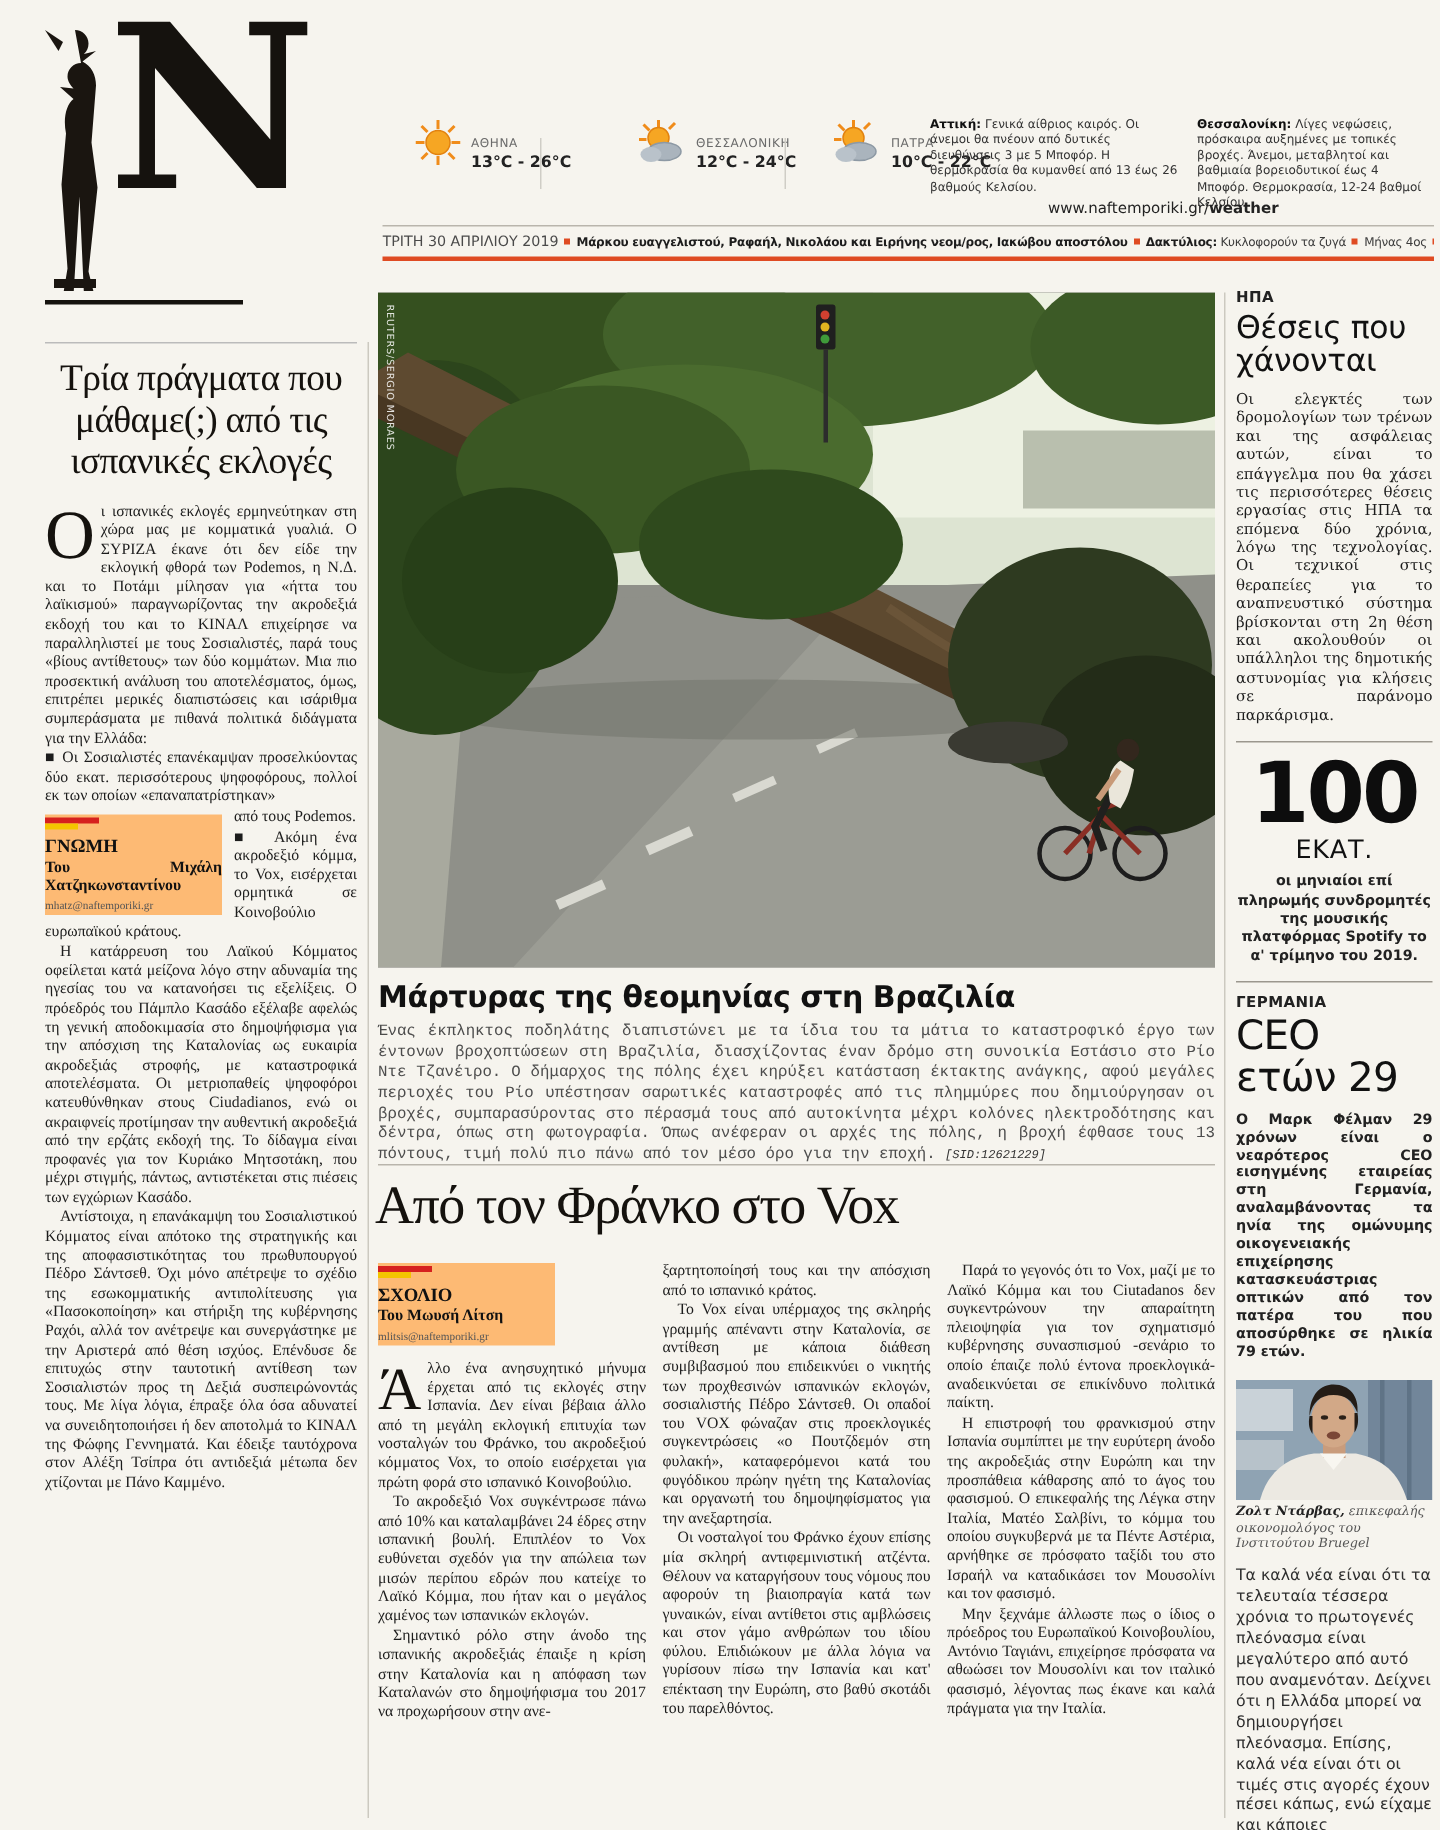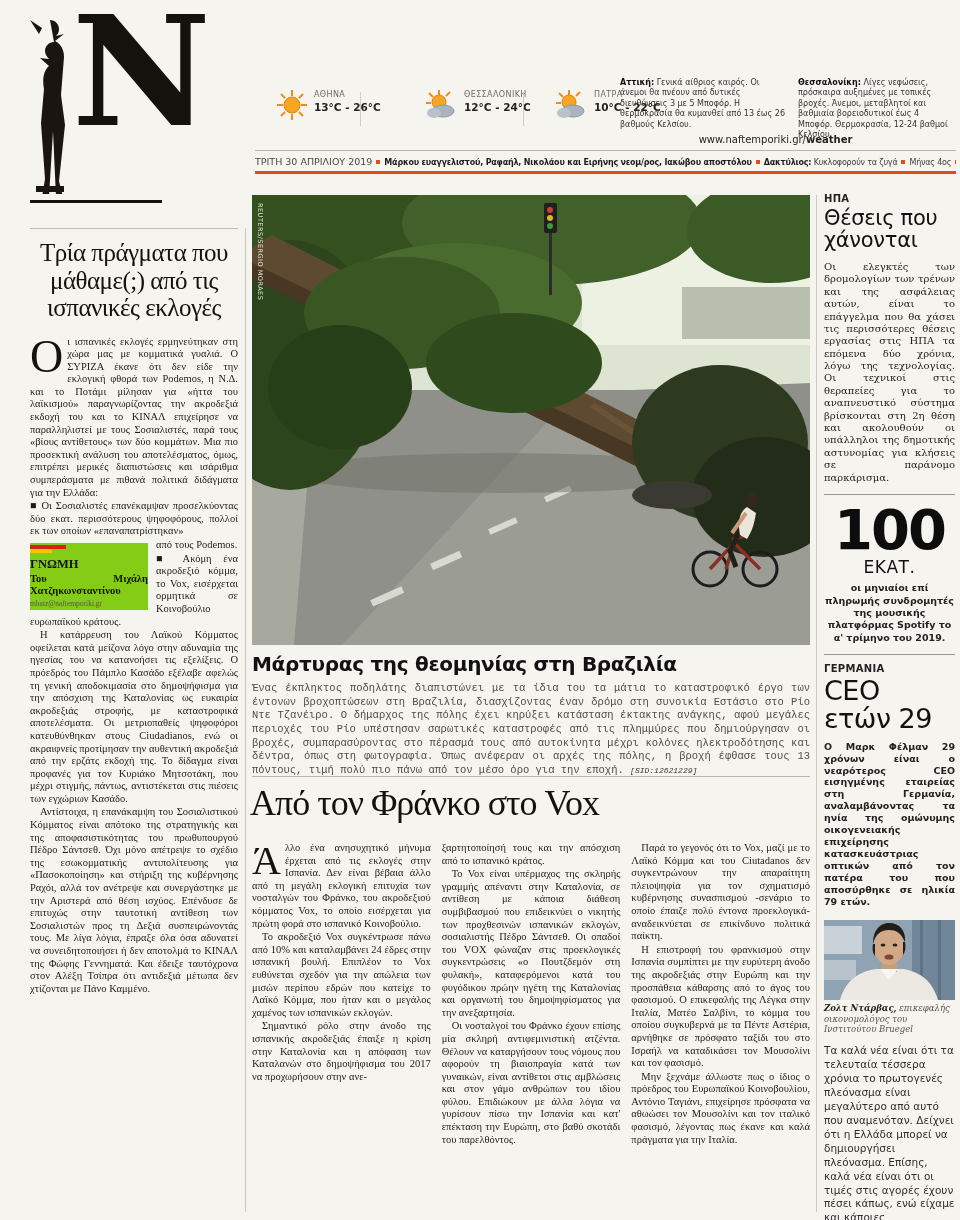--- a/index.html
+++ b/index.html
@@ -11,21 +11,21 @@
   .serif{font-family:Liberation Serif, serif;}
   .abs{position:absolute;}
 
   
   #masthead{left:28px;top:6px;width:180px;height:196px;}
   #mast-letter{position:absolute;left:44px;top:-24px;font-family:"DejaVu Serif","Liberation Serif",serif;
     font-size:152px;font-weight:700;color:#15120e;letter-spacing:-4px;}
   #mast-rule{left:30px;top:200px;width:132px;height:3px;background:#15120e;}
 
   
-  .city{position:absolute;top:12px;display:flex;align-items:flex-start;gap:7px;}
+  .city{position:absolute;top:2px;display:flex;align-items:flex-end;gap:7px;}
   .city .cname{font-size:8px;color:#6b6b6b;letter-spacing:.4px;margin-bottom:2px;}
   .city .ctemp{font-size:10.5px;font-weight:700;color:#222;}
   .wsep{position:absolute;top:14px;width:1px;height:34px;background:#cfcdc6;}
   .forecast{position:absolute;top:0;font-size:8px;line-height:1.3;color:#333;}
   .forecast b{color:#111;}
   #weather-url{left:608px;top:134px;width:335px;text-align:center;font-size:10px;color:#222;}
   #weather-url b{font-weight:700;}
 
   
   #dateline{left:255px;top:150px;width:701px;border-top:1px solid #b9b5ac;border-bottom:3px solid #df4b23;
@@ -36,21 +36,21 @@
 
   
   #left-col{left:30px;top:228px;width:208px;border-top:1px solid #bbb;padding-top:8px;}
   #left-headline{font-size:25px;line-height:1.1;text-align:center;color:#15120e;letter-spacing:-0.5px;margin:2px 0 14px 0;}
   .body-txt{font-size:10.5px;line-height:1.2;text-align:justify;color:#1c1c1c;}
   .body-txt p{margin:0 0 1px 0;}
   .ind{text-indent:10px;}
   .dropcap{float:left;font-size:46px;line-height:.82;padding:2px 4px 0 0;color:#15120e;}
   .dropcap2{float:left;font-size:40px;line-height:.85;padding:2px 4px 0 0;color:#15120e;}
   .sid{font-style:italic;font-size:8px;color:#333;}
-  .kbox{width:118px;background:#84cc16;padding:2px 0 2px 0;}
+  .kbox{width:118px;background:#fdba74;padding:2px 0 2px 0;}
   .kbox .stripe-r{width:36px;height:4px;background:#d6201e;}
   .kbox .stripe-y{width:22px;height:4px;background:#f4c500;}
   .kbox .klabel{font-size:12.5px;font-weight:700;margin-top:4px;color:#111;}
   .kbox .kauthor{font-size:10.5px;font-weight:700;line-height:1.15;color:#111;margin-top:1px;}
   .kbox .kemail{font-size:7.5px;color:#555;margin-top:2px;}
   #gnomi-float{float:left;margin:4px 8px 4px 0;}
 
   .vrule{width:1px;background:#ccc9c0;}
   #vrule1{left:245px;top:228px;height:984px;}
   #vrule2{left:816px;top:195px;height:1017px;}
@@ -252,20 +252,27 @@
 <div class="abs" id="caption-title">Μάρτυρας της θεομηνίας στη Βραζιλία</div>
 <div class="abs" id="caption-text">
   <span>Ένας έκπληκτος ποδηλάτης διαπιστώνει με τα ίδια του τα μάτια το καταστροφικό έργο των έντονων βροχοπτώσεων στη Βραζιλία, διασχίζοντας έναν δρόμο στη συνοικία Εστάσιο στο Ρίο Ντε Τζανέιρο. Ο δήμαρχος της πόλης έχει κηρύξει κατάσταση έκτακτης ανάγκης, αφού μεγάλες περιοχές του Ρίο υπέστησαν σαρωτικές καταστροφές από τις πλημμύρες που δημιούργησαν οι βροχές, συμπαρασύροντας στο πέρασμά τους από αυτοκίνητα μέχρι κολόνες ηλεκτροδότησης και δέντρα, όπως στη φωτογραφία. Όπως ανέφεραν οι αρχές της πόλης, η βροχή έφθασε τους 13 πόντους, τιμή πολύ πιο πάνω από τον μέσο όρο για την εποχή.</span>
   <span class="sid">[SID:12621229]</span>
 </div>
 <div class="abs" id="center-rule"></div>
 
 <div class="abs serif" id="main-headline">Από τον Φράνκο στο Vox</div>
 <div class="abs" id="main-cols">
   <div class="mcol body-txt serif">
+    <div class="kbox" id="scholio-box">
+      <div class="stripe-r"></div>
+      <div class="stripe-y"></div>
+      <div class="klabel">ΣΧΟΛΙΟ</div>
+      <div class="kauthor">Του Μωυσή Λίτση</div>
+      <div class="kemail">mlitsis@naftemporiki.gr</div>
+    </div>
     <p><span class="dropcap2 serif">Ά</span><span>λλο ένα ανησυχητικό μήνυμα έρχεται από τις εκλογές στην Ισπανία. Δεν είναι βέβαια άλλο από τη μεγάλη εκλογική επιτυχία των νοσταλγών του Φράνκο, του ακροδεξιού κόμματος Vox, το οποίο εισέρχεται για πρώτη φορά στο ισπανικό Κοινοβούλιο.</span></p>
     <p class="ind">Το ακροδεξιό Vox συγκέντρωσε πάνω από 10% και καταλαμβάνει 24 έδρες στην ισπανική βουλή. Επιπλέον το Vox ευθύνεται σχεδόν για την απώλεια των μισών περίπου εδρών που κατείχε το Λαϊκό Κόμμα, που ήταν και ο μεγάλος χαμένος των ισπανικών εκλογών.</p>
     <p class="ind">Σημαντικό ρόλο στην άνοδο της ισπανικής ακροδεξιάς έπαιξε η κρίση στην Καταλονία και η απόφαση των Καταλανών στο δημοψήφισμα του 2017 να προχωρήσουν στην ανε-</p>
   </div>
   <div class="mcol body-txt serif">
     <p>ξαρτητοποίησή τους και την απόσχιση από το ισπανικό κράτος.</p>
     <p class="ind">Το Vox είναι υπέρμαχος της σκληρής γραμμής απέναντι στην Καταλονία, σε αντίθεση με κάποια διάθεση συμβιβασμού που επιδεικνύει ο νικητής των προχθεσινών ισπανικών εκλογών, σοσιαλιστής Πέδρο Σάντσεθ. Οι οπαδοί του VOX φώναζαν στις προεκλογικές συγκεντρώσεις «ο Πουτζδεμόν στη φυλακή», καταφερόμενοι κατά του φυγόδικου πρώην ηγέτη της Καταλονίας και οργανωτή του δημοψηφίσματος για την ανεξαρτησία.</p>
     <p class="ind">Οι νοσταλγοί του Φράνκο έχουν επίσης μία σκληρή αντιφεμινιστική ατζέντα. Θέλουν να καταργήσουν τους νόμους που αφορούν τη βιαιοπραγία κατά των γυναικών, είναι αντίθετοι στις αμβλώσεις και στον γάμο ανθρώπων του ιδίου φύλου. Επιδιώκουν με άλλα λόγια να γυρίσουν πίσω την Ισπανία και κατ' επέκταση την Ευρώπη, στο βαθύ σκοτάδι του παρελθόντος.</p>
   </div>
   <div class="mcol body-txt serif">

